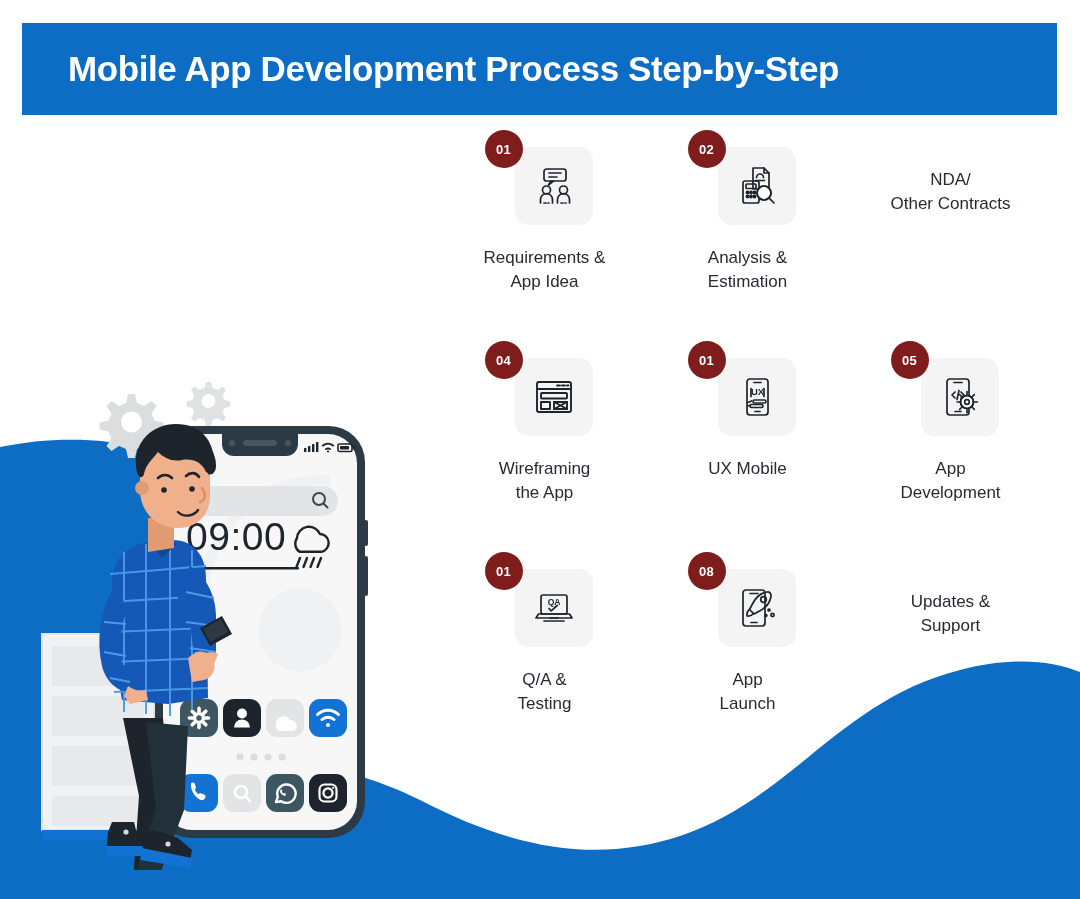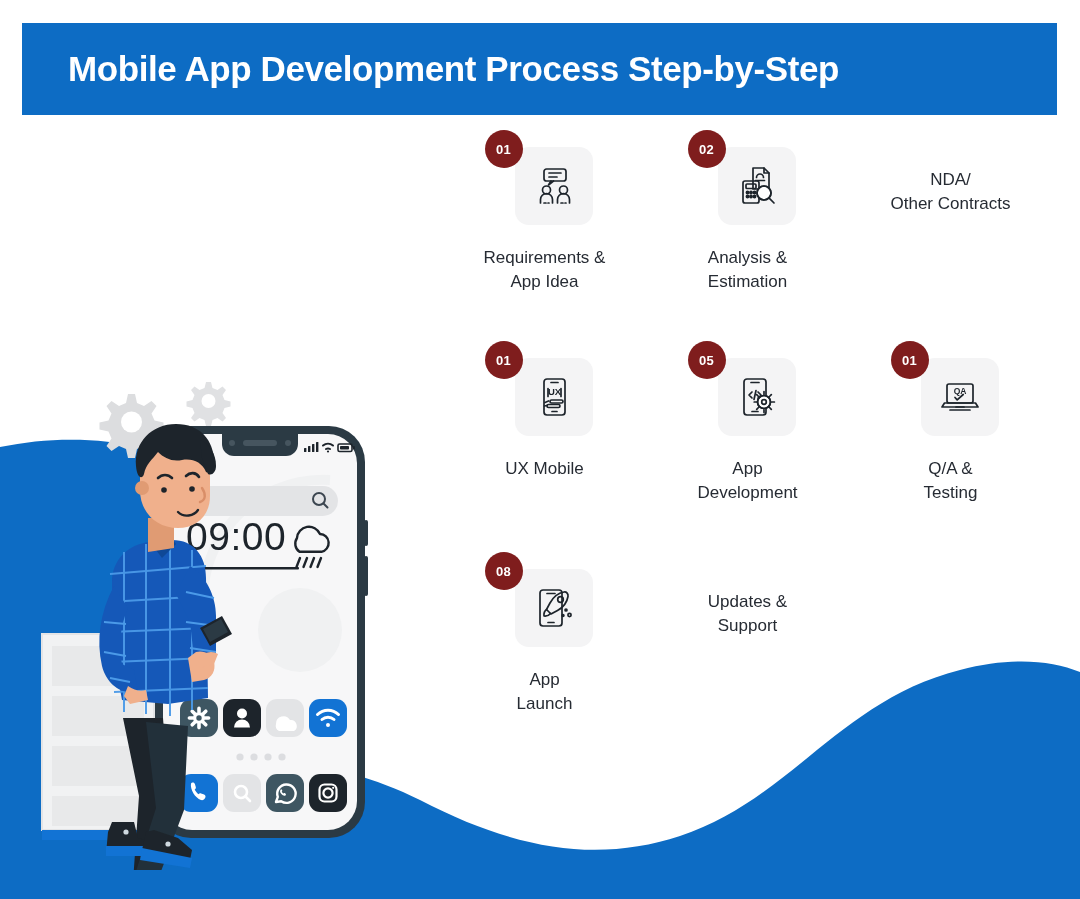--- a/index.html
+++ b/index.html
@@ -119,20 +119,38 @@
     </div>
     <div class="step-label">Analysis &amp;
 Estimation</div>
   </div>
 
   <div class="step">
     <div class="step-label">NDA/
 Other Contracts</div>
   </div>
 
+  <div class="step">
+    <div class="step-tile">
+      <div class="step-badge">04</div>
+      <span class="step-icon">
+        <svg width="48" height="48" viewBox="0 0 48 48" fill="none" stroke="#1d242b" stroke-width="1.9" stroke-linecap="round" stroke-linejoin="round">
+          <rect x="7" y="9" width="34" height="30" rx="2"></rect>
+          <path d="M7 16h34"></path>
+          <path d="M27 12.5h3M32 12.5h3M37 12.5h1.5"></path>
+          <rect x="11" y="20" width="26" height="5.5" rx="1"></rect>
+          <rect x="11" y="29" width="9" height="7"></rect>
+          <rect x="24" y="29" width="13" height="7"></rect>
+          <path d="M24 29l13 7M37 29l-13 7"></path>
+        </svg>
+      </span>
+    </div>
+    <div class="step-label">Wireframing
+the App</div>
+  </div>
 
   <div class="step">
     <div class="step-tile">
       <div class="step-badge">01</div>
       <span class="step-icon">
         <svg width="48" height="48" viewBox="0 0 48 48" fill="none" stroke="#1d242b" stroke-width="1.7" stroke-linecap="round" stroke-linejoin="round">
           <rect x="14" y="6" width="21" height="36" rx="3"></rect>
           <path d="M21 9.5h7"></path>
           <path d="M22 38.5h5"></path>
           <text x="24.5" y="22" font-family="Liberation Sans, sans-serif" font-size="9.5" font-weight="bold" fill="#1d242b" stroke="none" text-anchor="middle">UX</text>

